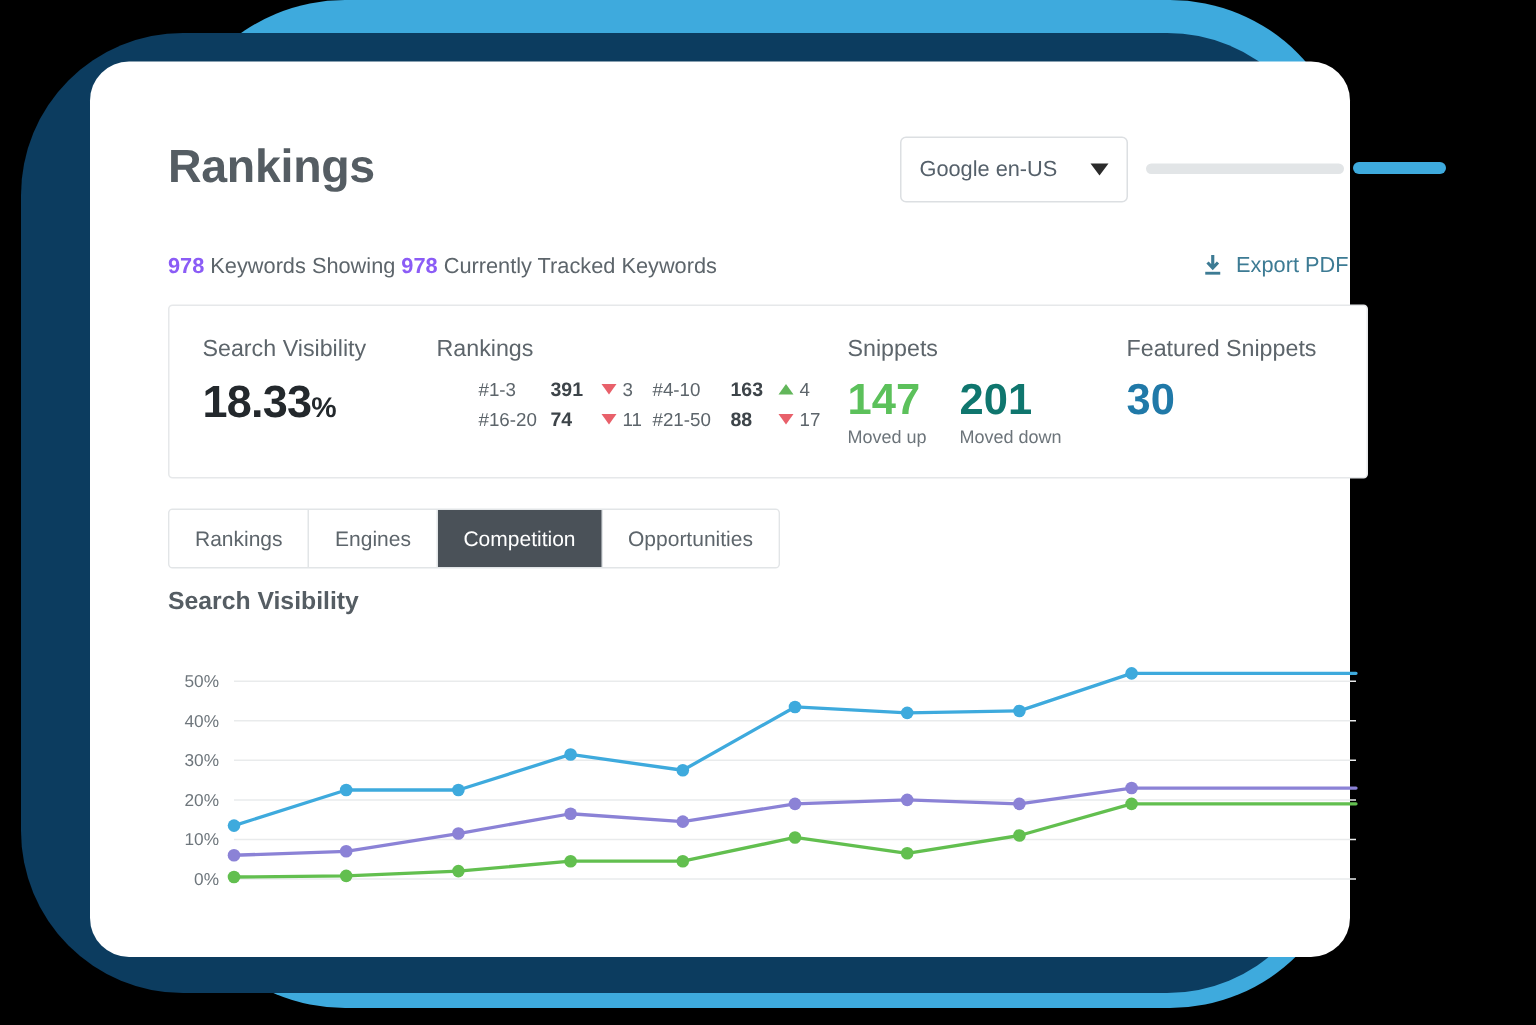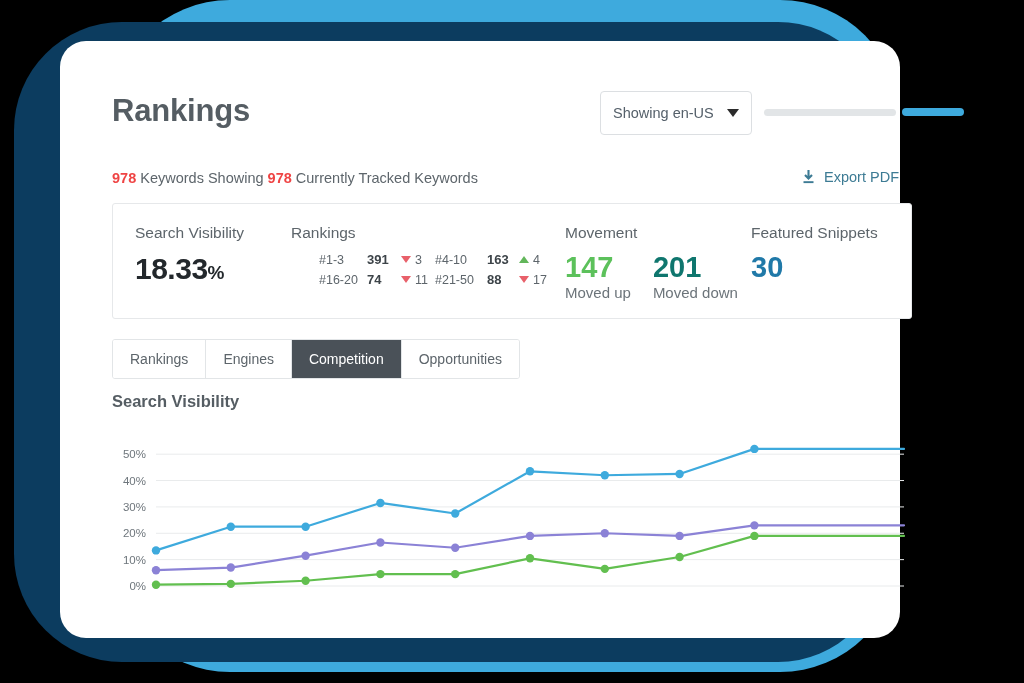--- a/index.html
+++ b/index.html
@@ -63,21 +63,21 @@
   .bar-blue {
     position: absolute; left: 790px; top: 21px;
     width: 62px; height: 8px; background: #3eaadd; border-radius: 4px;
   }
 
   
   .kwrow {
     position: absolute; left: 52px; top: 128px; width: 800px; height: 24px;
   }
   .kwtext { font-size: 14.5px; color: #5d656b; }
-  .kwtext b { color: #ef4444; font-weight: bold; }
+  .kwtext b { color: #8b5cf6; font-weight: bold; }
   .export {
     position: absolute; right: 13px; top: 0;
     display: flex; align-items: center; gap: 8px;
     color: #3d7b94; font-size: 14.5px; cursor: pointer;
   }
   .dl-icon { display: block; }
 
   
   .stats {
     position: absolute; left: 52px; top: 162px;
@@ -104,21 +104,21 @@
   .rk-grid .num { font-weight: bold; color: #3d4449; font-size: 13px; }
   .delta { display: flex; align-items: center; gap: 4px; }
   .tri-d { width: 0; height: 0; border-left: 5px solid transparent;
            border-right: 5px solid transparent; border-top: 7px solid #e8606a; }
   .tri-u { width: 0; height: 0; border-left: 5px solid transparent;
            border-right: 5px solid transparent; border-bottom: 7px solid #62b65a; }
 
   .mv { left: 452px; top: 20px; }
   .mv-vals { display: flex; gap: 22px; }
   .mv-item .n { font-size: 29px; font-weight: bold; line-height: 1.05; }
-  .mv-item .c { font-size: 15px; color: #6c747a; margin-top: 2px; }
+  .mv-item .c { font-size: 12px; color: #6c747a; margin-top: 2px; }
   .up { color: #5cc15b; }
   .down { color: #0f766e; }
 
   .fs { left: 638px; top: 20px; }
   .fs .n { font-size: 29px; font-weight: bold; color: #2079a8; line-height: 1.05; }
 
   
   .tabs {
     position: absolute; left: 52px; top: 298px;
     display: flex; border: 1px solid #e2e5e7; border-radius: 3px; overflow: hidden;
@@ -146,21 +146,21 @@
 <div id="stage">
   <div class="bg-blue-light"></div>
   <div class="bg-navy"></div>
 
   <div class="card">
 
     <div class="header">
       <div class="page-title">Rankings</div>
 
       <div class="engine-select">
-        <span class="label">Showing en-US</span>
+        <span class="label">Google en-US</span>
         <span class="chev"></span>
       </div>
 
       <div class="bar-gray"></div>
       <div class="bar-blue"></div>
     </div>
 
     <div class="kwrow">
       <span class="kwtext"><b>978</b><span> Keywords Showing </span><b>978</b><span> Currently Tracked Keywords</span></span>
 
@@ -206,21 +206,21 @@
             <span class="range">#21-50</span>
             <span class="num">88</span>
             <span class="delta">
               <span class="tri-d"></span>
               <span>17</span>
             </span>
           </div>
       </div>
 
       <div class="stat-block mv">
-        <div class="stat-head">Movement</div>
+        <div class="stat-head">Snippets</div>
         <div class="mv-vals">
           <div class="mv-item">
             <div class="n up">147</div>
             <div class="c">Moved up</div>
           </div>
           <div class="mv-item">
             <div class="n down">201</div>
             <div class="c">Moved down</div>
           </div>
         </div>

